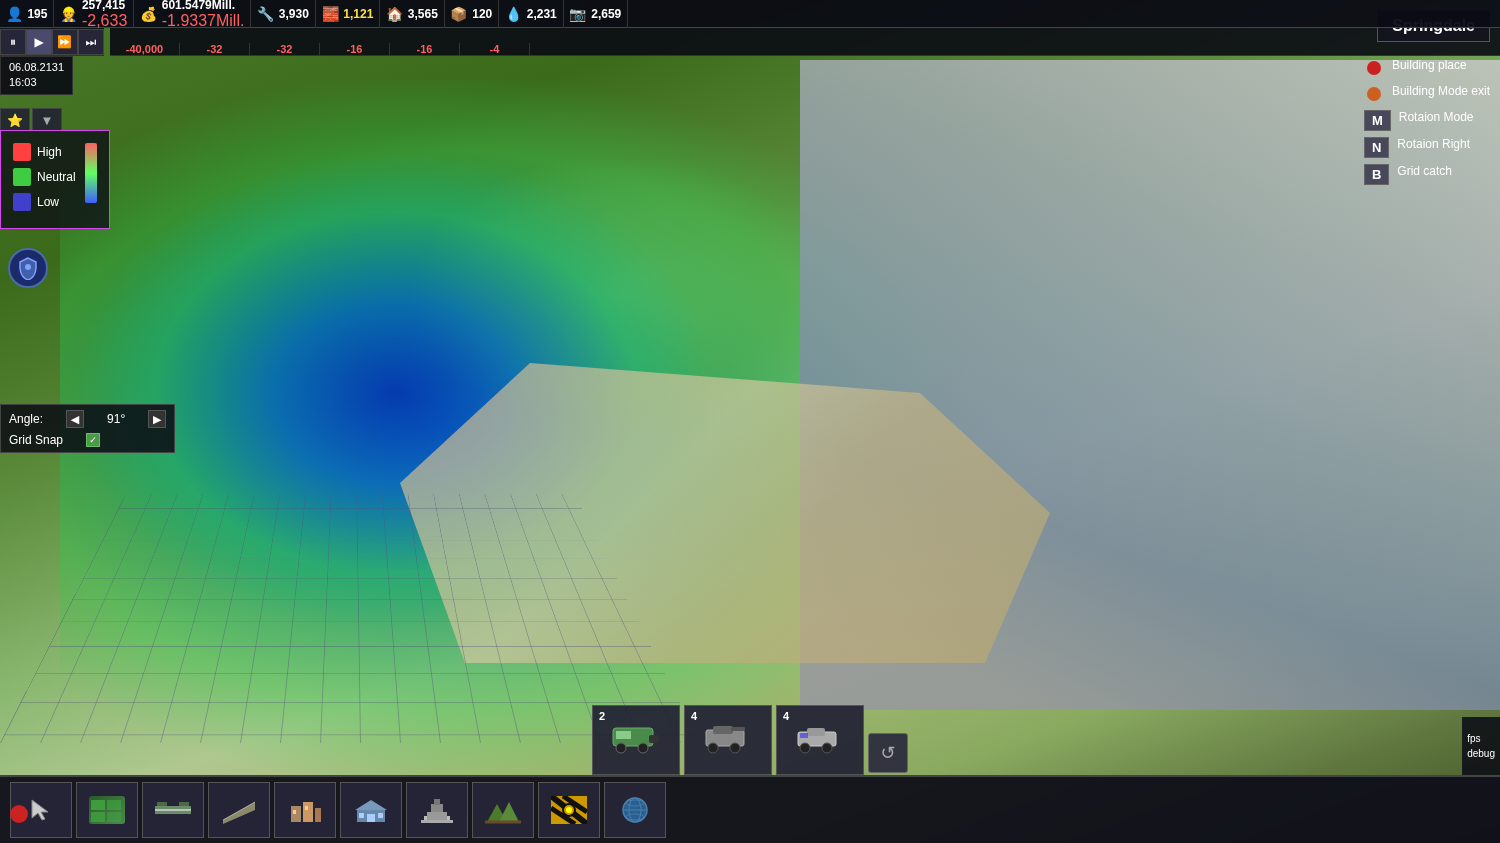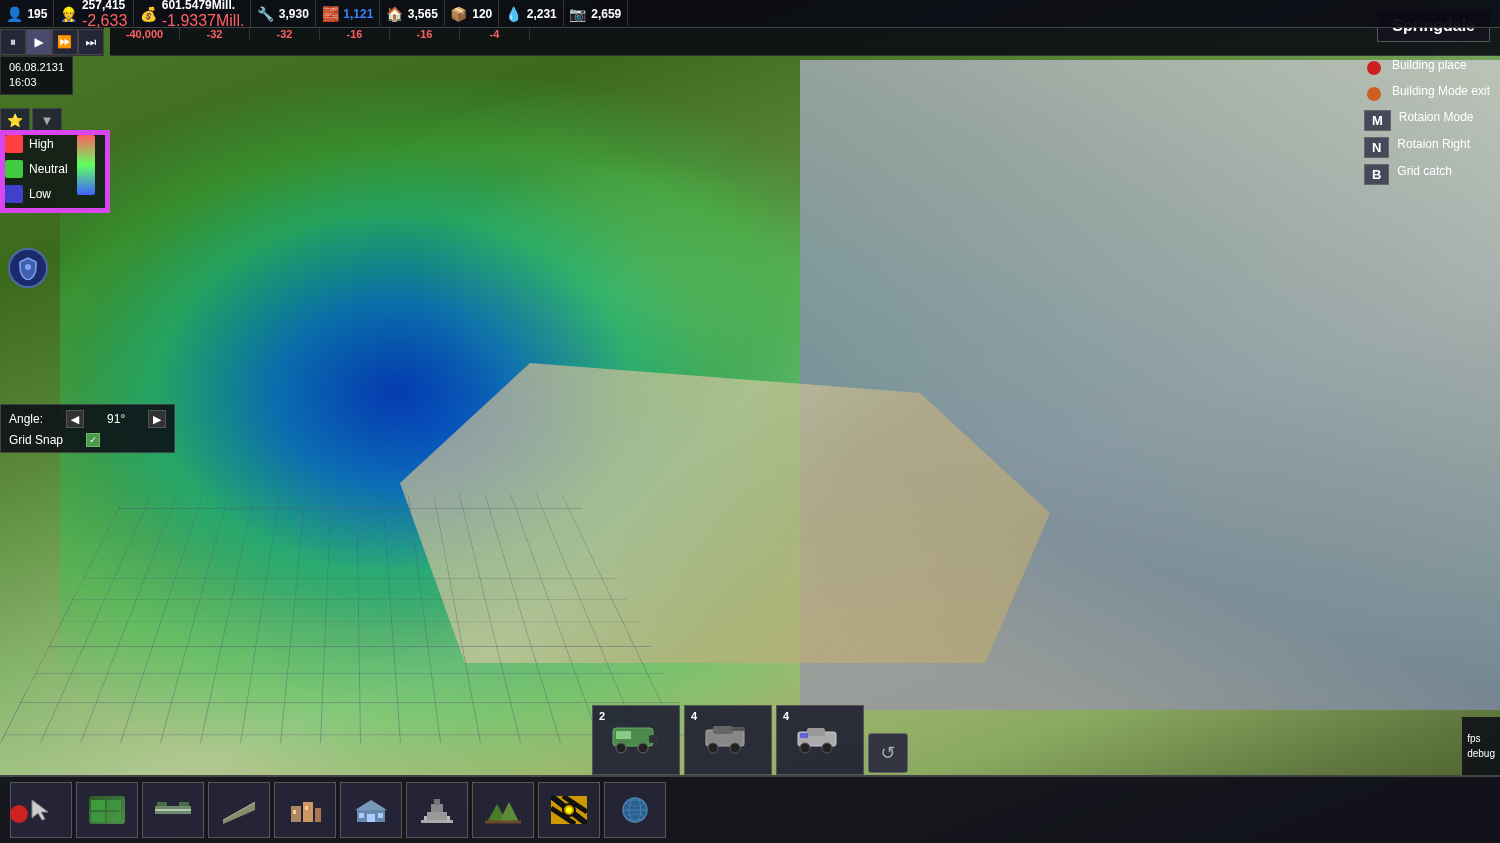--- a/index.html
+++ b/index.html
@@ -110,23 +110,23 @@
       z-index: 100;
       line-height: 1.4;
     }
 
     
     #legend-panel {
       position: absolute;
       top: 130px;
       left: 0;
       background: rgba(10,10,20,0.75);
-      padding: 0;
-      z-index: 100;
-      border: 5px solid #d946ef;
+      padding: 12px;
+      z-index: 100;
+      border: 1px solid #d946ef;
       width: 110px;
     }
 
     .legend-item {
       display: flex;
       align-items: center;
       gap: 6px;
       margin-bottom: 5px;
     }
 
@@ -459,21 +459,21 @@
     .speed-btn.active { background: rgba(80,80,120,0.9); }
 
     #transport-row {
       position: absolute;
       top: 28px;
       left: 110px;
       right: 0;
       height: 28px;
       background: rgba(10,10,20,0.9);
       display: flex;
-      align-items: flex-start;
+      align-items: flex-end;
       z-index: 100;
       border-bottom: 1px solid #333;
     }
 
     .tr-cell {
       display: flex;
       flex-direction: column;
       align-items: center;
       justify-content: center;
       min-width: 70px;
@@ -539,21 +539,21 @@
   </div>
 
   <div class="stat-cell">
     <span class="stat-icon">🔧</span>
     <span class="stat-val">3,930</span>
   </div>
 
   <div class="stat-cell">
     <span class="stat-icon hud-icon-res">🧱</span>
     <div>
-      <div class="stat-val" style="color:#3b82f6">1,121</div>
+      <div class="stat-val" style="color:#fde047">1,121</div>
     </div>
   </div>
 
   <div class="stat-cell">
     <span class="stat-icon" style="color:#ff4040">🏠</span>
     <span class="stat-val">3,565</span>
   </div>
 
   <div class="stat-cell">
     <span class="stat-icon">📦</span>

